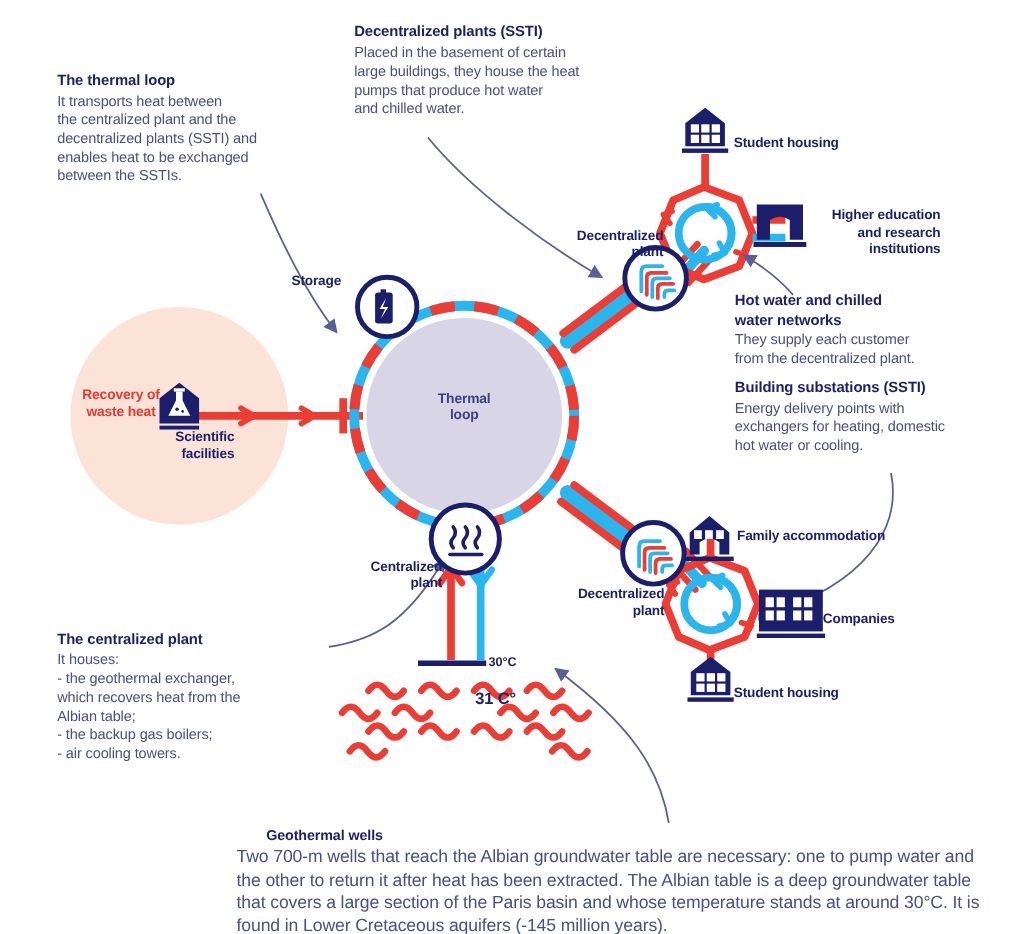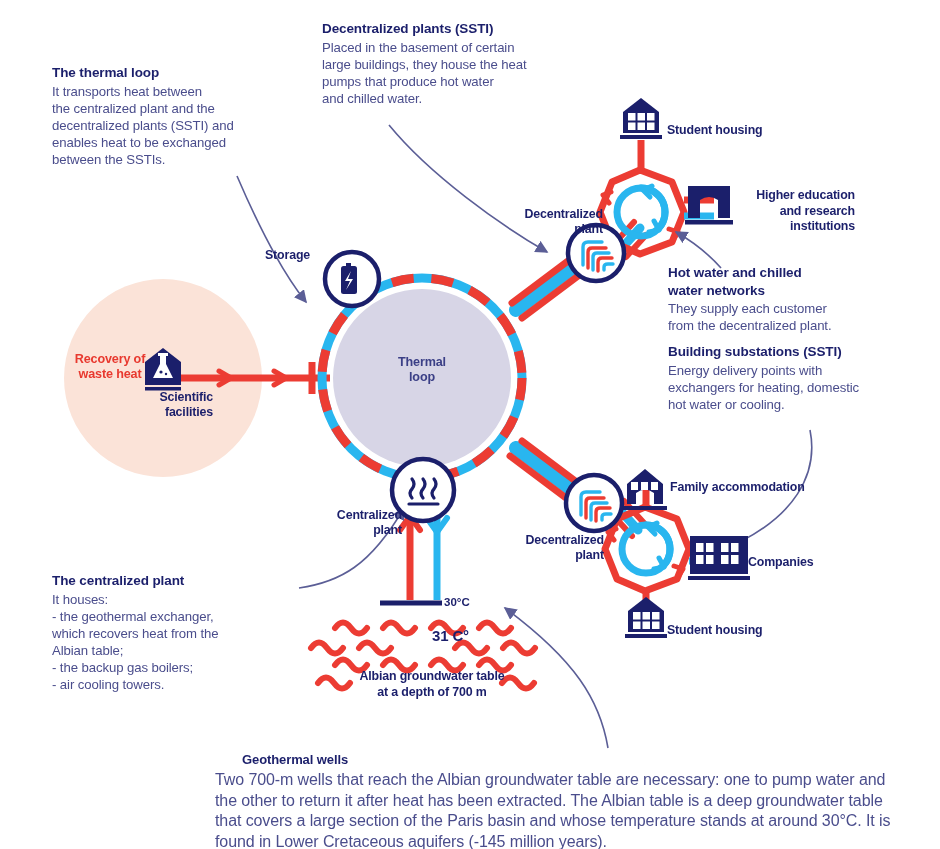--- a/index.html
+++ b/index.html
@@ -331,18 +331,16 @@
 plant</div>
   <div class="lbl lbl-dec-bot">Decentralized
 plant</div>
   <div class="lbl lbl-studenthousing-top">Student housing</div>
   <div class="lbl lbl-higher">Higher education
 and research
 institutions</div>
   <div class="lbl lbl-family">Family accommodation</div>
   <div class="lbl lbl-companies">Companies</div>
   <div class="lbl lbl-studenthousing-bot">Student housing</div>
-  <div class="lbl lbl-albian">Albian groundwater table
-at a depth of 700 m</div>
   <div class="lbl lbl-31c">31 C°</div>
   <div class="lbl-30c">30°C</div>
 
 </div>
 
 </body></html>

